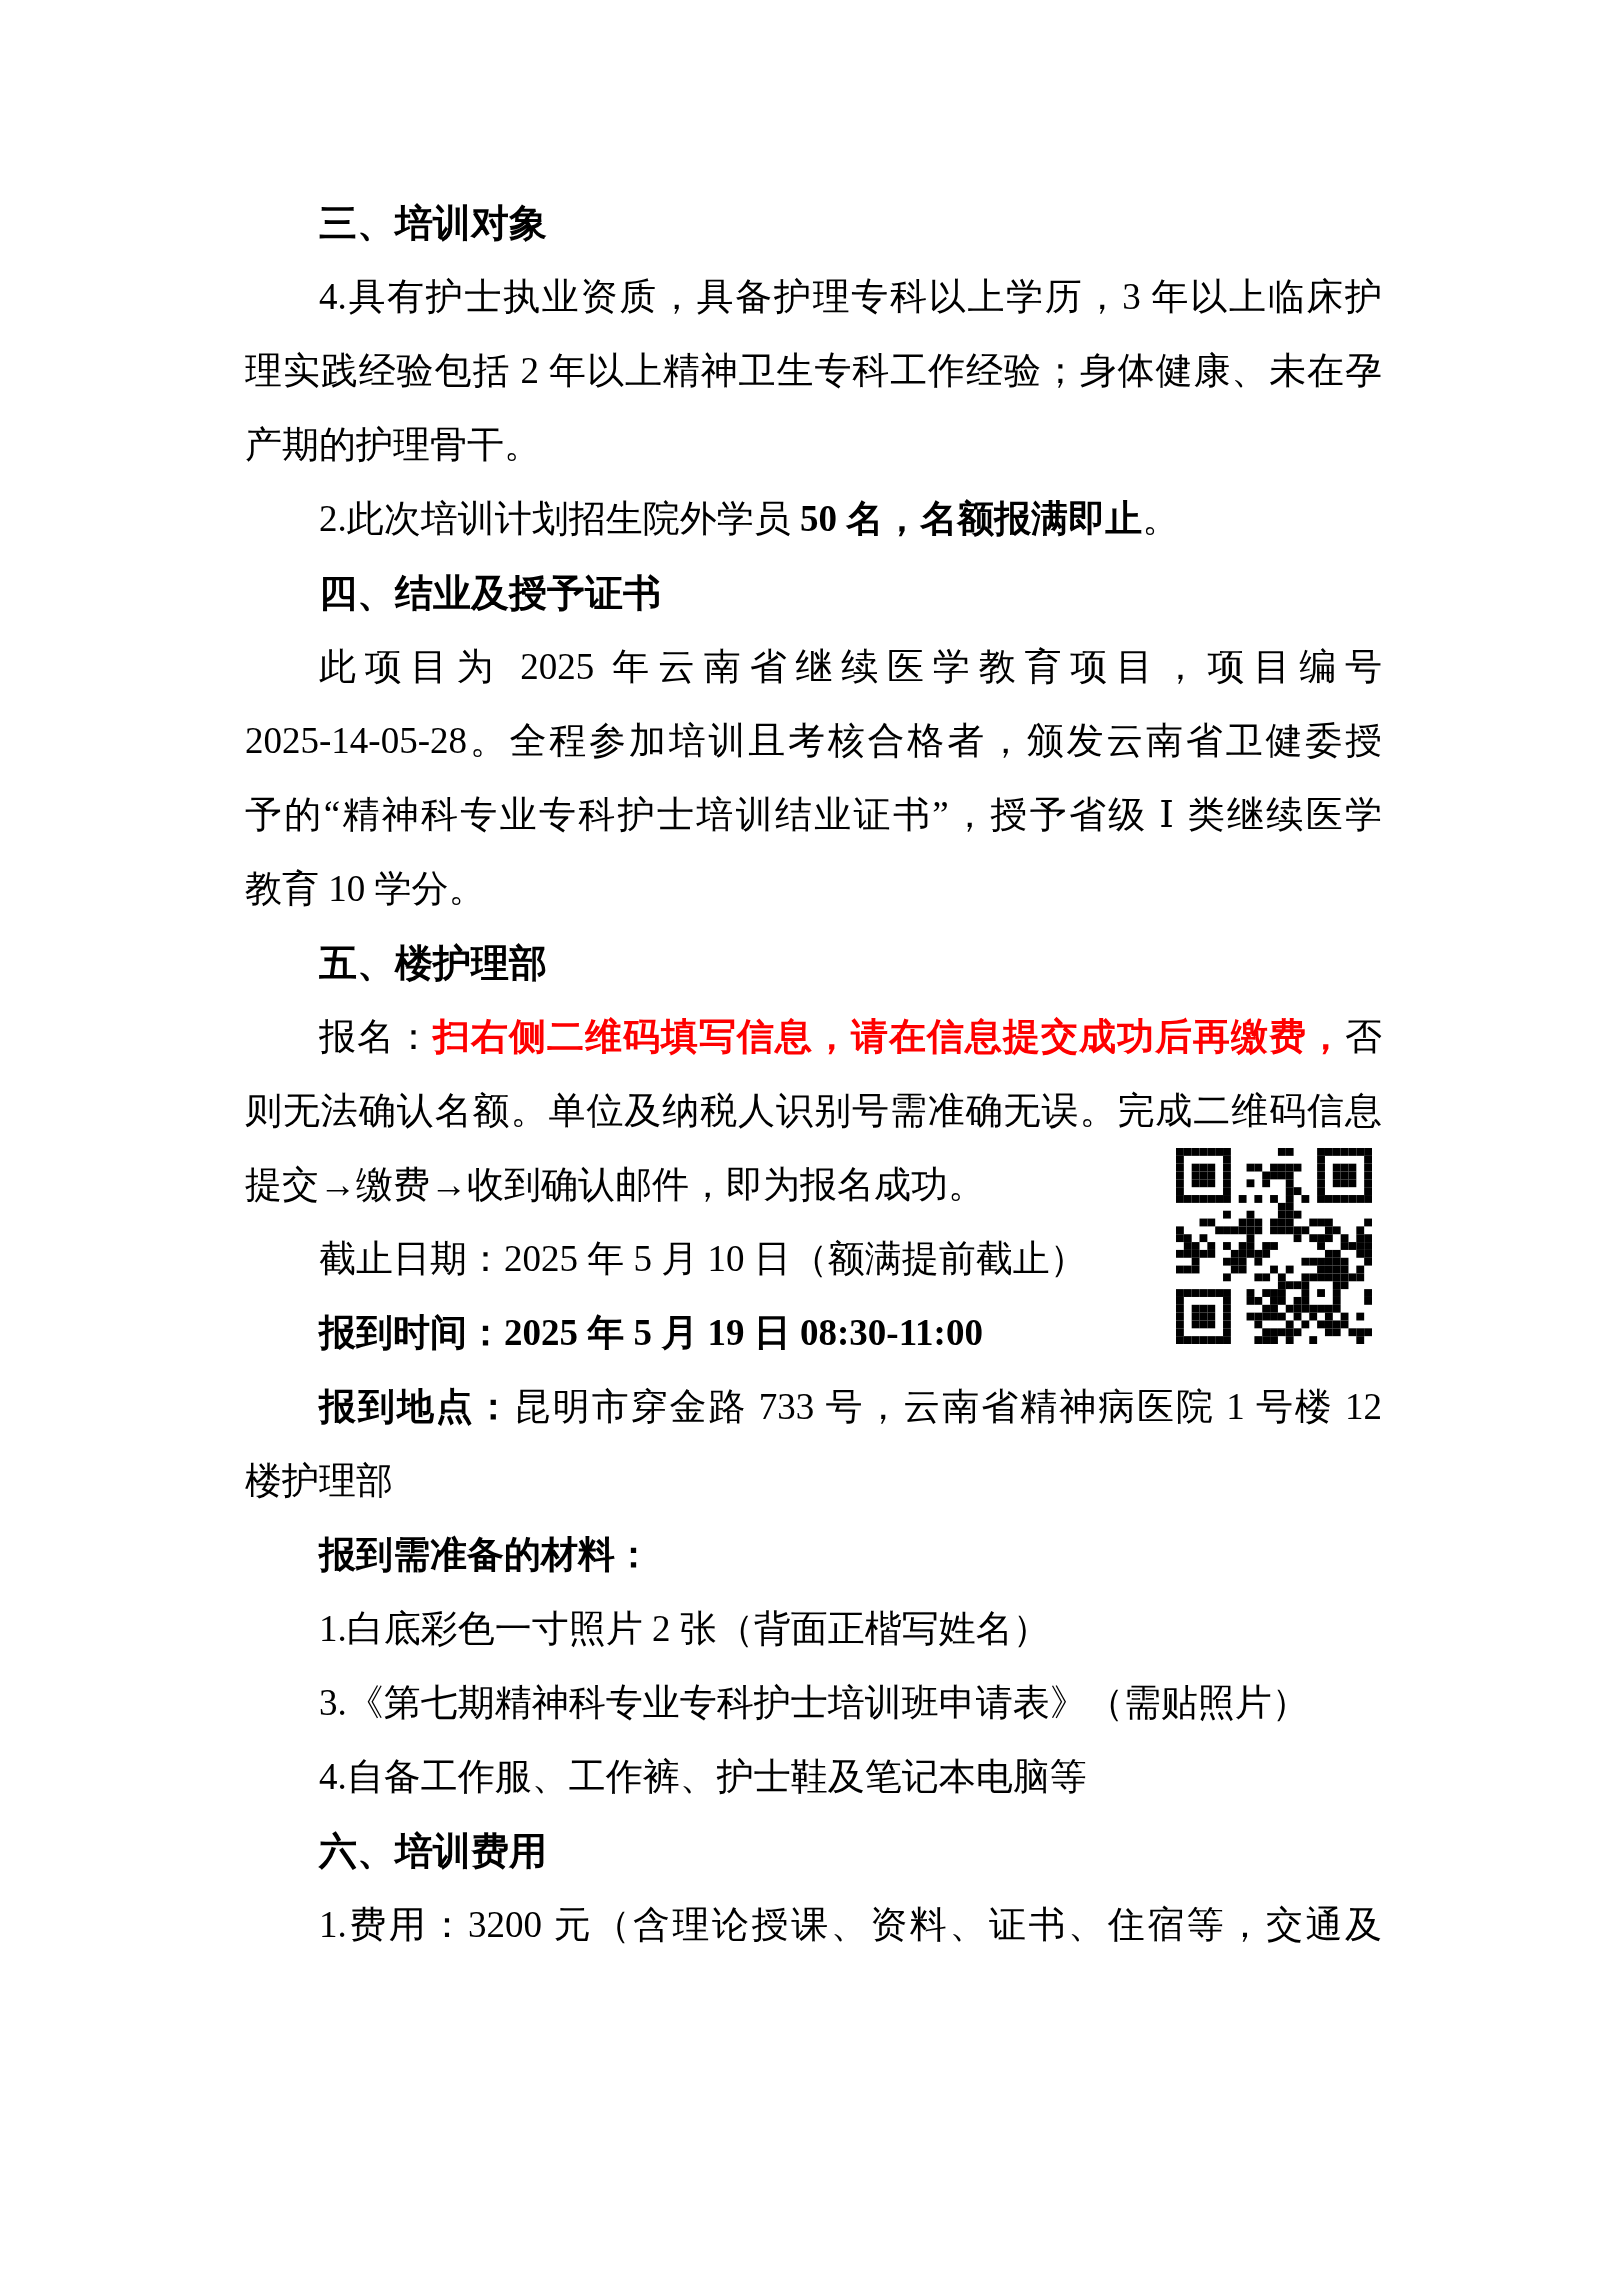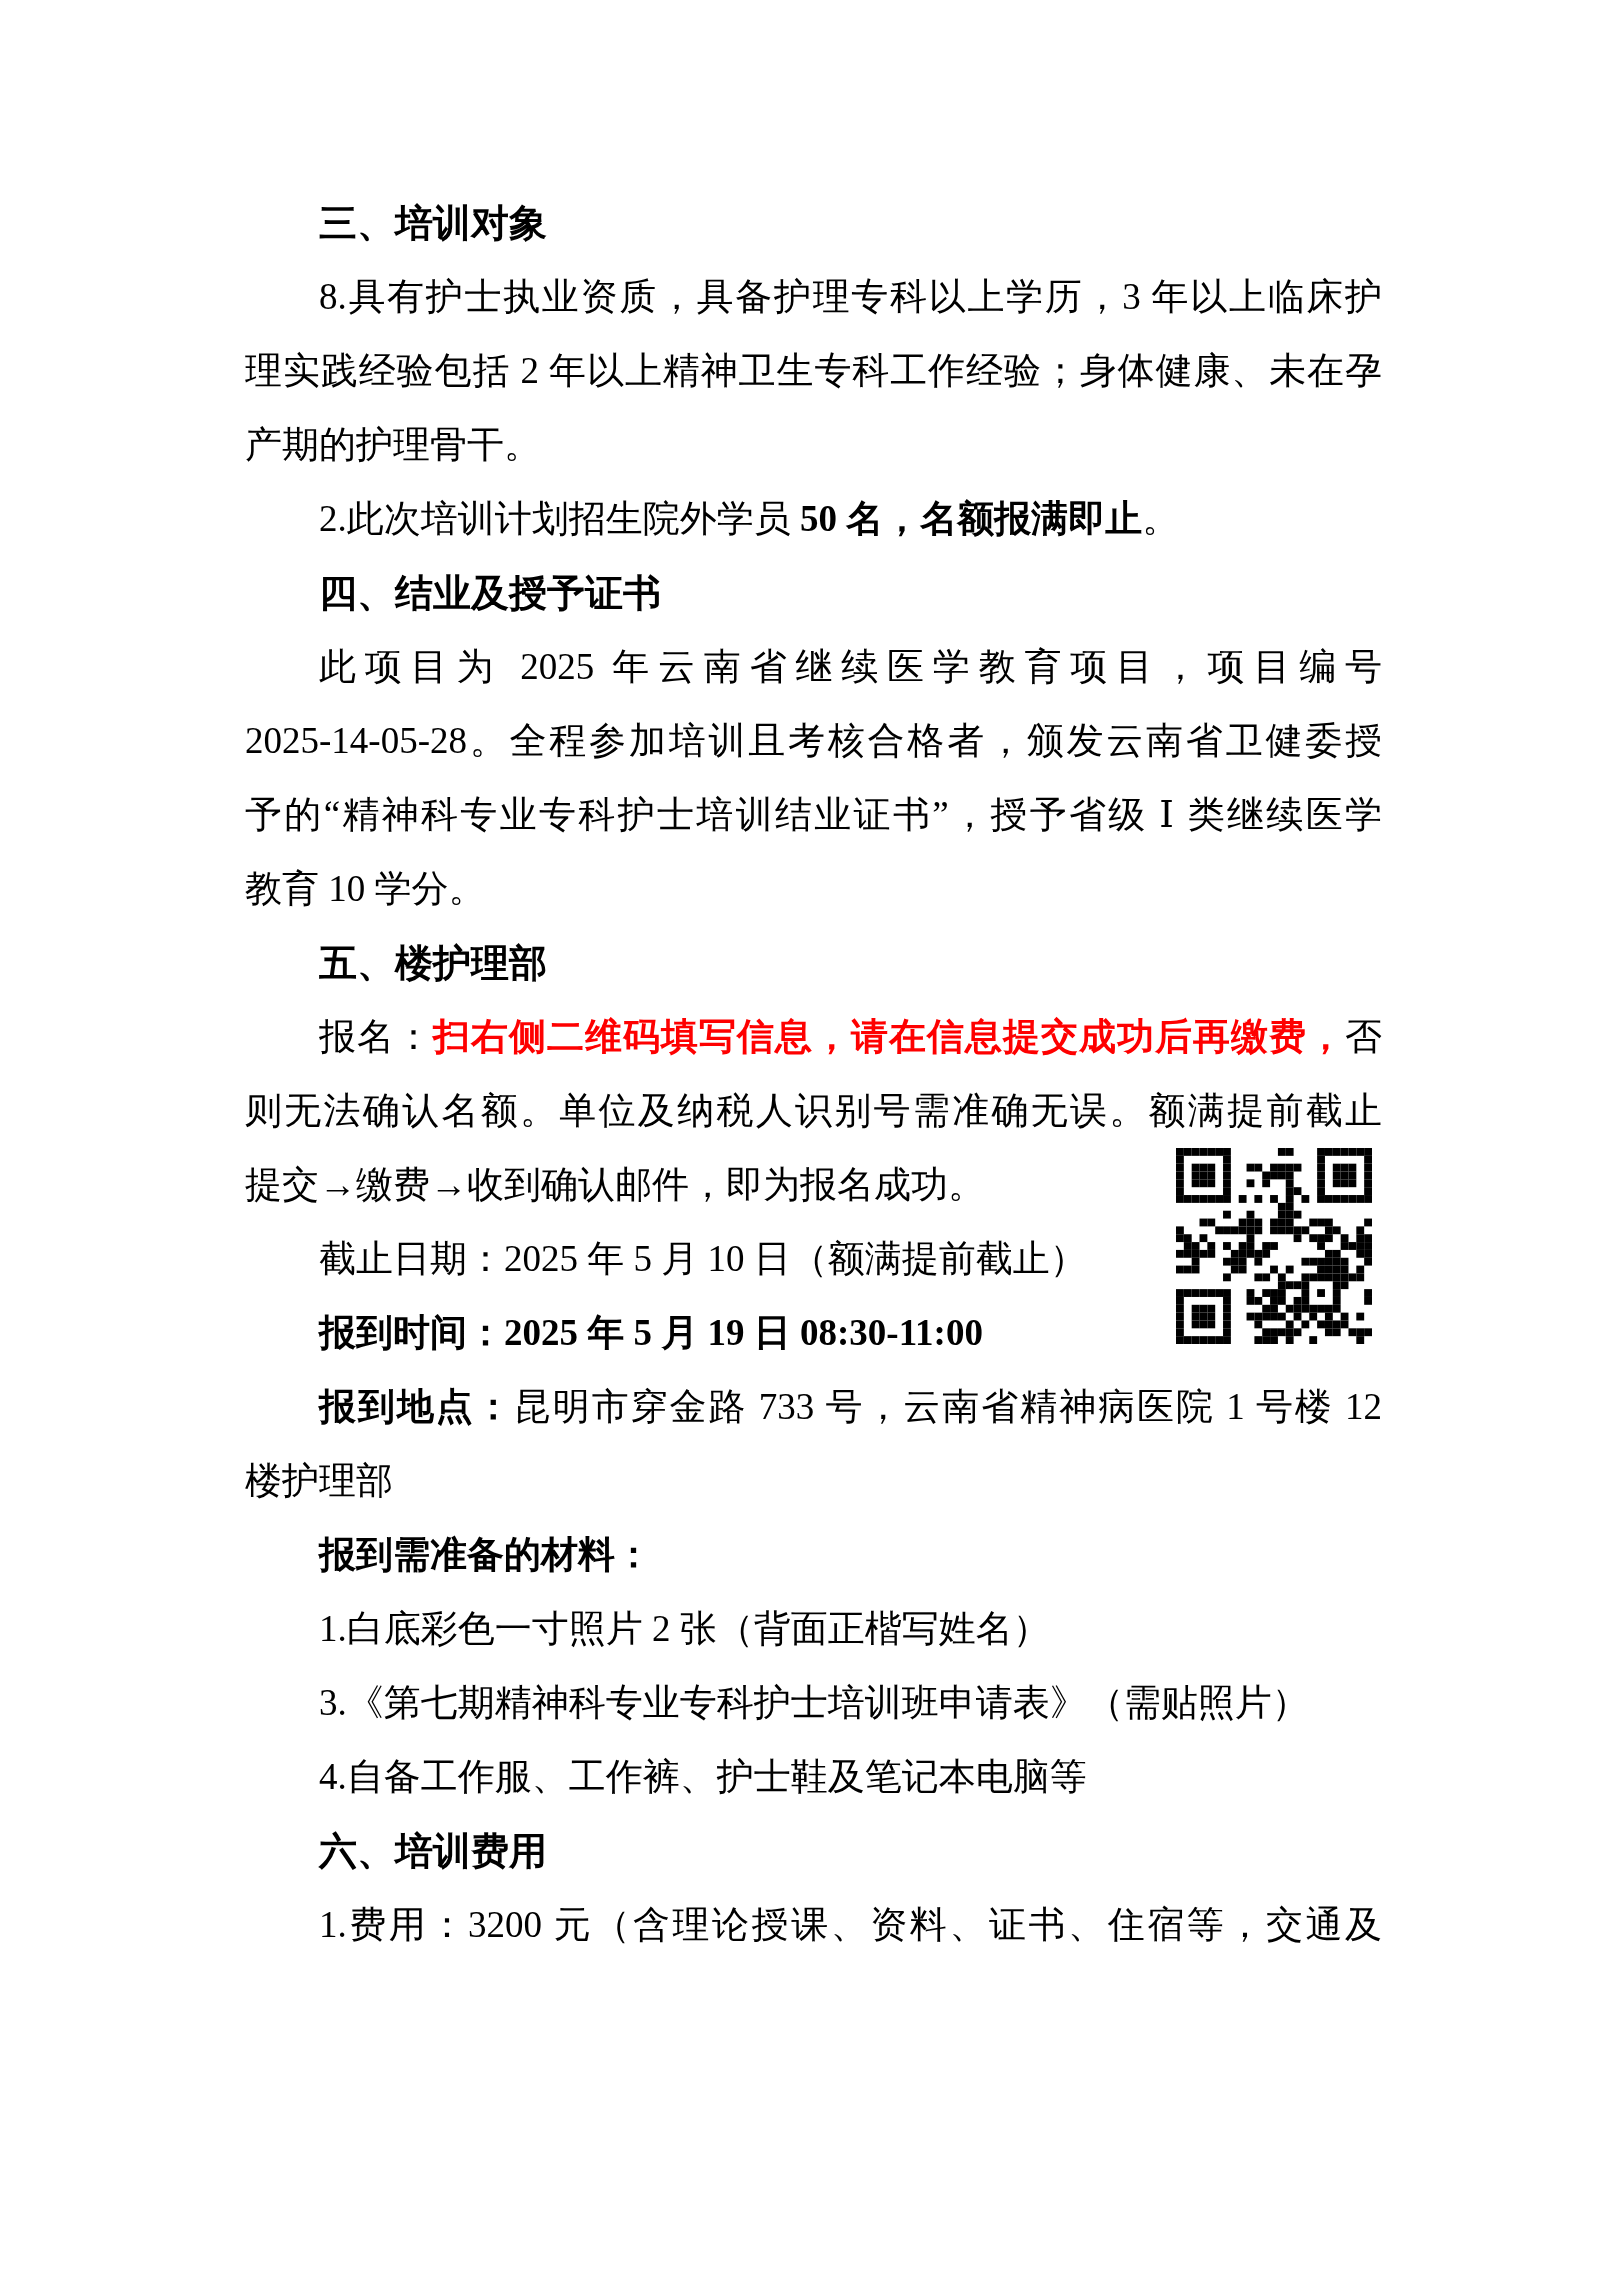--- a/index.html
+++ b/index.html
@@ -38,32 +38,32 @@
     background:#ffffff;
   }
   .qr svg{display:block;}
 </style>
 </head>
 <body>
 
 <div class="page">
   <div class="text-col" id="doc-lines">
       <div class="line h indent"><span class="seg b">三、培训对象</span></div>
-      <div class="line indent justify"><span class="seg">8.具有护士执业资质，具备护理专科以上学历，3 年以上临床护</span></div>
+      <div class="line indent justify"><span class="seg">4.具有护士执业资质，具备护理专科以上学历，3 年以上临床护</span></div>
       <div class="line justify"><span class="seg">理实践经验包括 2 年以上精神卫生专科工作经验；身体健康、未在孕</span></div>
       <div class="line"><span class="seg">产期的护理骨干。</span></div>
       <div class="line indent"><span class="seg">2.此次培训计划招生院外学员 </span><span class="seg b">50 名，名额报满即止</span><span class="seg">。</span></div>
       <div class="line h indent"><span class="seg b">四、结业及授予证书</span></div>
       <div class="line indent justify"><span class="seg">此项目为 2025 年云南省继续医学教育项目，项目编号</span></div>
       <div class="line justify"><span class="seg">2025-14-05-28。全程参加培训且考核合格者，颁发云南省卫健委授</span></div>
       <div class="line justify"><span class="seg">予的“精神科专业专科护士培训结业证书”，授予省级 Ⅰ 类继续医学</span></div>
       <div class="line"><span class="seg">教育 10 学分。</span></div>
       <div class="line h indent"><span class="seg b">五、楼护理部</span></div>
       <div class="line indent justify"><span class="seg">报名：</span><span class="seg r">扫右侧二维码填写信息，请在信息提交成功后再缴费，</span><span class="seg">否</span></div>
-      <div class="line justify"><span class="seg">则无法确认名额。单位及纳税人识别号需准确无误。额满提前截止</span></div>
+      <div class="line justify"><span class="seg">则无法确认名额。单位及纳税人识别号需准确无误。完成二维码信息</span></div>
       <div class="line"><span class="seg">提交→缴费→收到确认邮件，即为报名成功。</span></div>
       <div class="line indent"><span class="seg">截止日期：2025 年 5 月 10 日（额满提前截止）</span></div>
       <div class="line indent"><span class="seg b">报到时间：2025 年 5 月 19 日 08:30-11:00</span></div>
       <div class="line indent justify"><span class="seg b">报到地点：</span><span class="seg">昆明市穿金路 733 号，云南省精神病医院 1 号楼 12</span></div>
       <div class="line"><span class="seg">楼护理部</span></div>
       <div class="line indent"><span class="seg b">报到需准备的材料：</span></div>
       <div class="line indent"><span class="seg">1.白底彩色一寸照片 2 张（背面正楷写姓名）</span></div>
       <div class="line indent"><span class="seg">3.《第七期精神科专业专科护士培训班申请表》（需贴照片）</span></div>
       <div class="line indent"><span class="seg">4.自备工作服、工作裤、护士鞋及笔记本电脑等</span></div>
       <div class="line h indent"><span class="seg b">六、培训费用</span></div>

